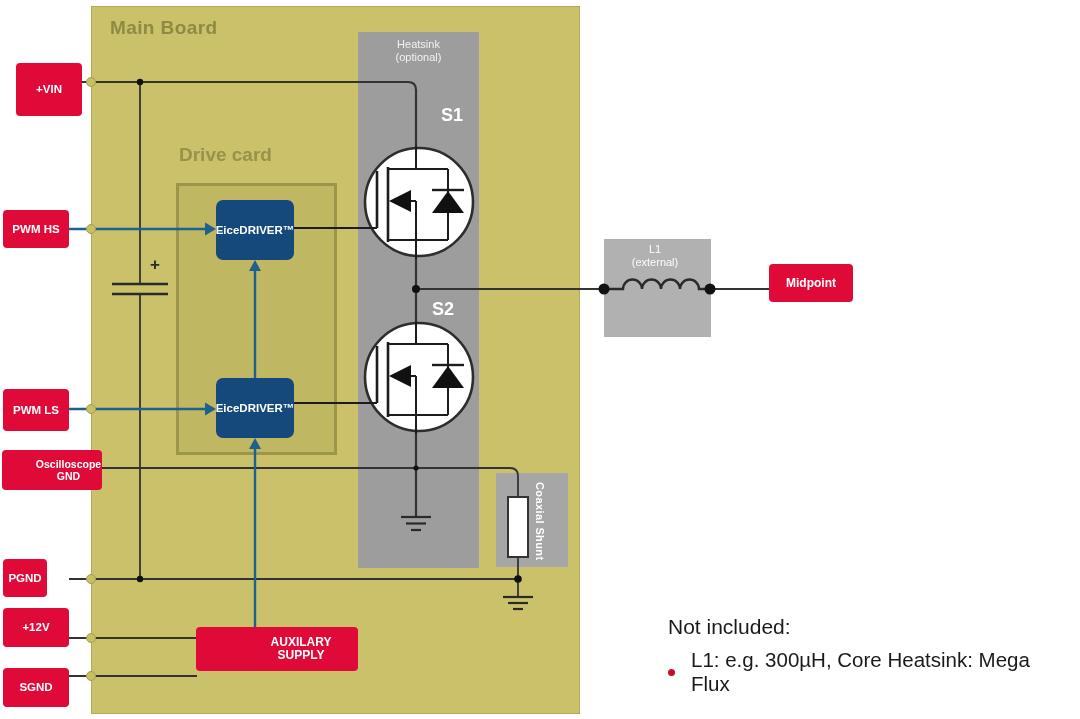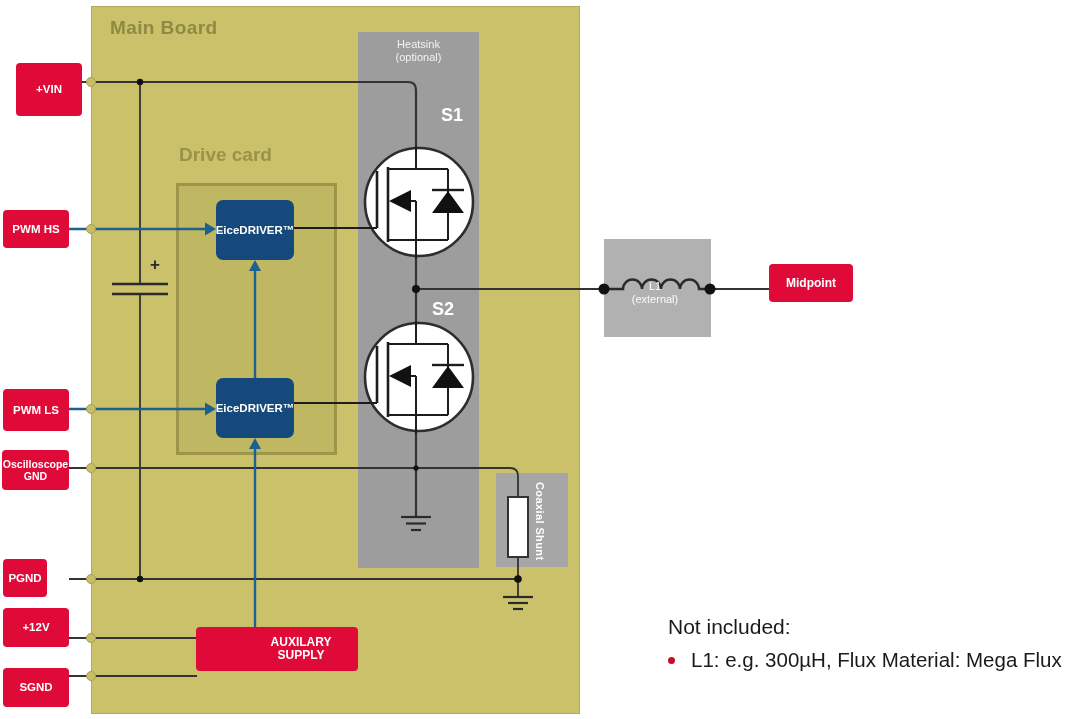--- a/index.html
+++ b/index.html
@@ -14,21 +14,21 @@
          background:#BFB761;border:3px solid #9d954a;box-sizing:border-box;z-index:1;}
   .drivecard-title{position:absolute;left:179px;top:144px;font-size:19px;font-weight:bold;
          color:#99924a;z-index:3;}
   .heatsink{position:absolute;left:358px;top:32px;width:121px;height:536px;
          background:#9d9d9d;z-index:1;}
   .hs-label{position:absolute;left:358px;top:38px;width:121px;text-align:center;
          color:#f2f2f2;font-size:11px;line-height:13px;z-index:3;}
   .l1box{position:absolute;left:604px;top:239px;width:107px;height:98px;
          background:#b1b1b1;z-index:1;}
   .l1-label{position:absolute;left:604px;top:243px;width:102px;text-align:center;
-         color:#fdfdfd;font-size:11px;line-height:13px;z-index:3;margin-top:37px;}
+         color:#fdfdfd;font-size:11px;line-height:13px;z-index:3;}
   .coaxbox{position:absolute;left:496px;top:473px;width:72px;height:94px;
          background:#a6a6a6;z-index:1;}
   .coax-label{position:absolute;left:534px;top:476px;height:90px;writing-mode:vertical-rl;
          text-align:center;color:#fff;font-size:11px;font-weight:bold;letter-spacing:.4px;z-index:3;}
   
   .wires{position:absolute;left:0;top:0;z-index:2;}
   
   .term{position:absolute;background:#E00A38;color:#fff;border-radius:4px;z-index:4;
         display:flex;flex-direction:column;align-items:center;justify-content:center;
         text-align:center;font-weight:bold;font-size:11.5px;line-height:13px;}
@@ -169,21 +169,21 @@
 
   <div class="term" style="left:16px;top:63px;width:66px;height:53px;">
     <span>+VIN</span>
   </div>
   <div class="term" style="left:3px;top:210px;width:66px;height:38px;">
     <span>PWM HS</span>
   </div>
   <div class="term" style="left:3px;top:389px;width:66px;height:42px;">
     <span>PWM LS</span>
   </div>
-  <div class="term small" style="left:2px;top:450px;width:67px;height:40px;">
+  <div class="term small" style="left:2px;top:450px;width:67px;height:40px;padding-left:33px;">
     <span>Oscilloscope</span>
     <span>GND</span>
   </div>
   <div class="term" style="left:3px;top:559px;width:44px;height:38px;">
     <span>PGND</span>
   </div>
   <div class="term" style="left:3px;top:608px;width:66px;height:39px;">
     <span>+12V</span>
   </div>
   <div class="term" style="left:3px;top:668px;width:66px;height:39px;">
@@ -205,18 +205,18 @@
   </div>
 
   <div class="sw-label" style="left:441px;top:105px;">S1</div>
   <div class="sw-label" style="left:432px;top:299px;">S2</div>
   <div class="cap-plus">+</div>
 
   <div class="note">
     <p class="note-title">Not included:</p>
     <div class="note-item">
       <span class="bullet"></span>
-      <span>L1: e.g. 300µH, Flux Material: Mega Flux</span>
+      <span>L1: e.g. 300µH, Core Heatsink: Mega Flux</span>
       <span class="note-code"></span>
     </div>
   </div>
 
 </div>
 
 </body></html>

